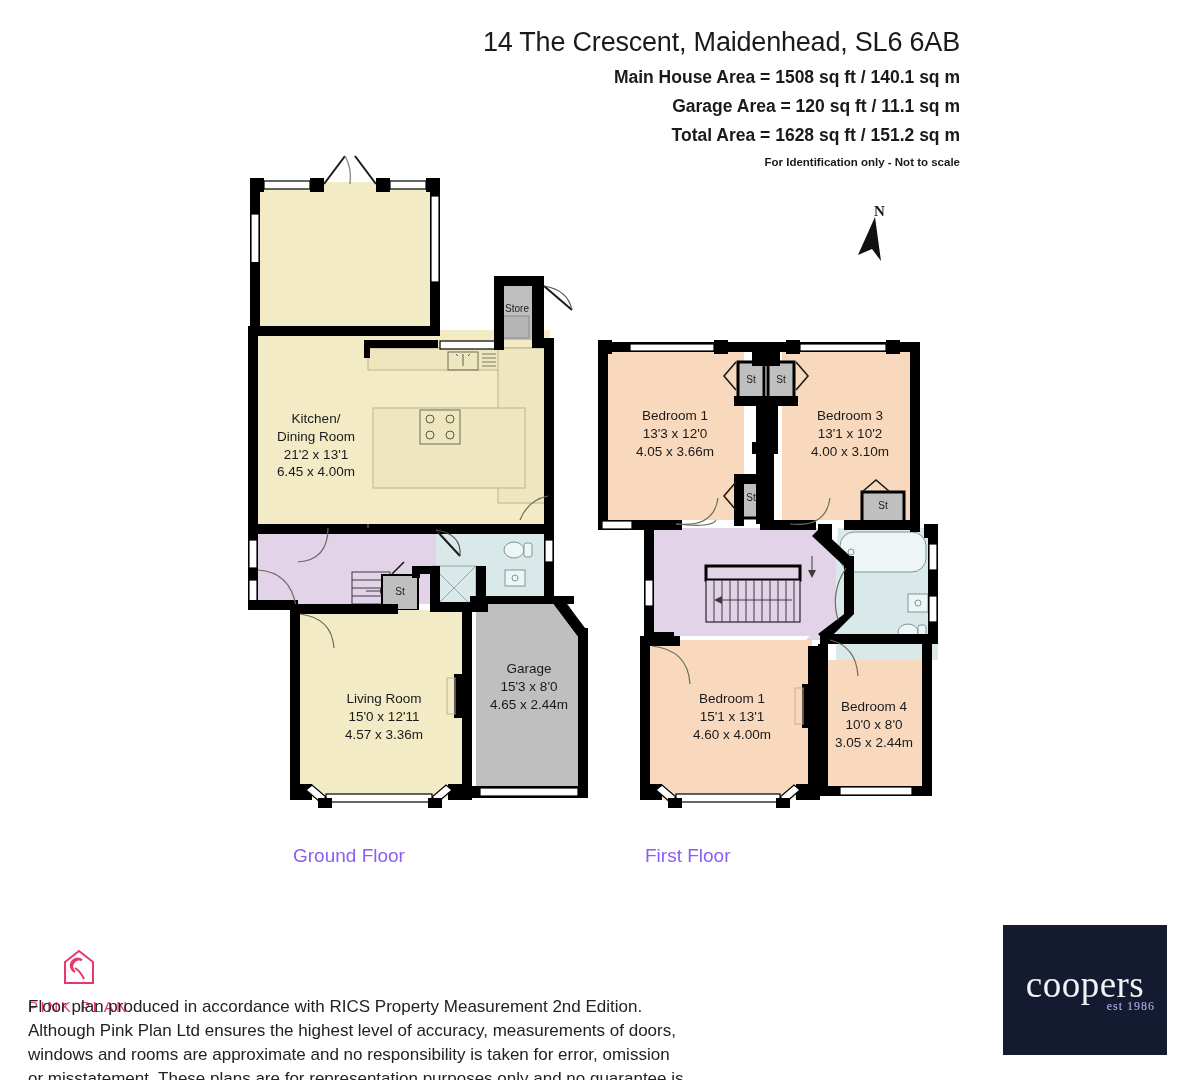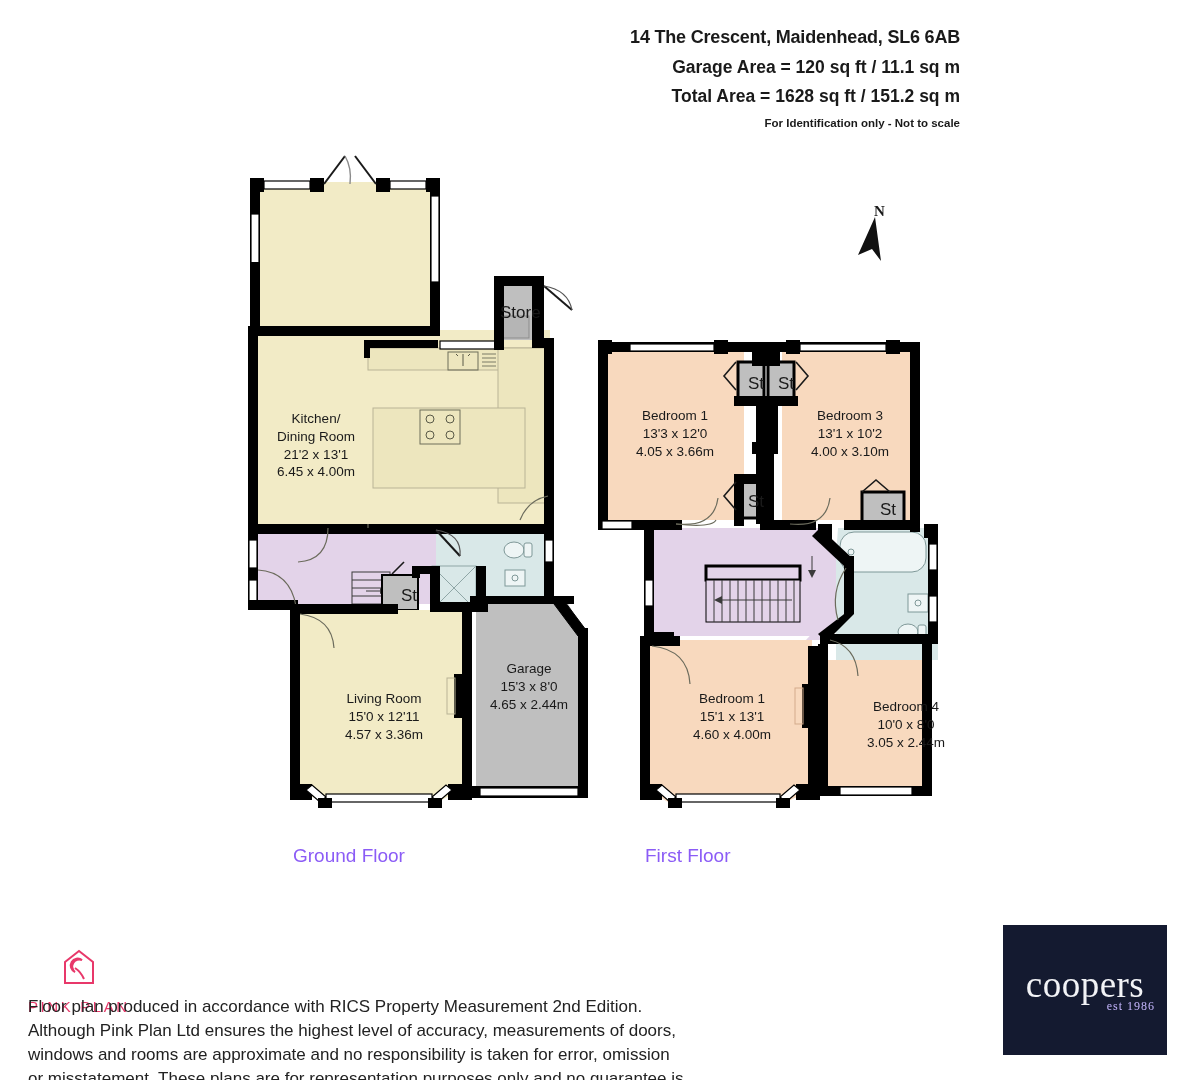--- a/index.html
+++ b/index.html
@@ -10,21 +10,21 @@
     font-family:"Liberation Sans", sans-serif;
     color:#1a1a1a;
     position:relative;
     overflow:hidden;
   }
   .page{position:relative;width:1191px;height:1080px;}
 
   
   .header{position:absolute;left:0;top:0;width:960px;text-align:right;padding-right:0;}
   .addr{
-    font-size:18px;font-weight:bold;letter-spacing:-0.2px;
+    font-size:27px;font-weight:normal;letter-spacing:-0.2px;
     margin:28px 0 0 0;line-height:1.1;padding-left:16px;
   }
   .area-line{font-size:17.5px;font-weight:bold;margin-top:9px;line-height:1.15;}
   .ident{font-size:11.5px;font-weight:bold;margin-top:11px;}
 
   
   .compass{position:absolute;left:852px;top:205px;width:50px;height:62px;}
   .compass .n-label{
     position:absolute;left:22px;top:-2px;font-size:15px;font-weight:bold;
     font-family:"Liberation Serif", serif;
@@ -36,21 +36,21 @@
 
   
   .rlabel{
     position:absolute;text-align:center;font-size:13.5px;line-height:1.32;
     color:#1a1a1a;white-space:nowrap;pointer-events:none;
   }
   .rlabel .nm{display:block;}
   .rlabel .d1{display:block;}
   .rlabel .d2{display:block;}
   .stlabel{
-    position:absolute;font-size:17px;text-align:right;color:#1a1a1a;
+    position:absolute;font-size:10px;text-align:center;color:#1a1a1a;
     white-space:nowrap;pointer-events:none;
   }
   .floor-title{
     position:absolute;font-size:19px;color:#8b5cf6;white-space:nowrap;
   }
 
   
   .pinkplan{position:absolute;left:28px;top:948px;display:flex;align-items:center;gap:12px;flex-direction:column;}
   .pinkplan .pp-text{
     color:#e8386a;font-size:15px;letter-spacing:2.6px;font-weight:500;
@@ -74,20 +74,21 @@
     margin-right:12px;
   }
 </style>
 </head>
 <body>
 
 <div class="page">
 
   <div class="header">
     <div class="addr">14 The Crescent, Maidenhead, SL6 6AB</div>
+    <div class="area-line">Main House Area = 1508 sq ft / 140.1 sq m</div>
     <div class="area-line">Garage Area = 120 sq ft / 11.1 sq m</div>
     <div class="area-line">Total Area = 1628 sq ft / 151.2 sq m</div>
     <div class="ident">For Identification only - Not to scale</div>
   </div>
 
   <div class="compass">
     <span class="n-label">N</span>
     <svg width="50" height="62" viewBox="0 0 50 62">
       <polygon points="23,12 29,56 20,44 6,50" fill="#111111"></polygon>
     </svg>
@@ -489,21 +490,21 @@
     <span class="d1">13'1 x 10'2</span>
     <span class="d2">4.00 x 3.10m</span>
   </div>
 
   <div class="rlabel" style="left:652px;top:690px;width:160px;">
     <span class="nm">Bedroom 1</span>
     <span class="d1">15'1 x 13'1</span>
     <span class="d2">4.60 x 4.00m</span>
   </div>
 
-  <div class="rlabel" style="left:856px;top:698px;width:100px;">
+  <div class="rlabel" style="left:824px;top:698px;width:100px;">
     <span class="nm">Bedroom 4</span>
     <span class="d1">10'0 x 8'0</span>
     <span class="d2">3.05 x 2.44m</span>
   </div>
 
   <div class="stlabel" style="left:738px;top:374px;width:26px;">St</div>
   <div class="stlabel" style="left:768px;top:374px;width:26px;">St</div>
   <div class="stlabel" style="left:738px;top:492px;width:26px;">St</div>
   <div class="stlabel" style="left:870px;top:500px;width:26px;">St</div>
 

